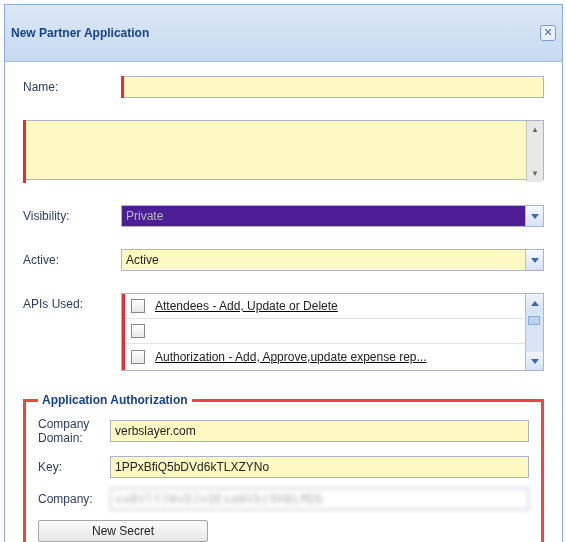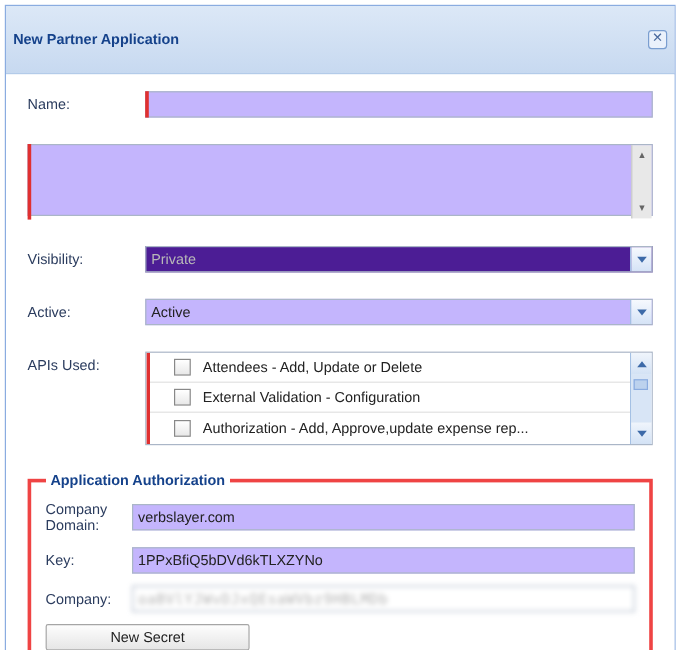--- a/index.html
+++ b/index.html
@@ -59,21 +59,21 @@
   }
   .req-bar {
     position: absolute;
     left: 0; top: 0; bottom: 0;
     width: 3px;
     background: #e03030;
   }
   input.text, textarea.text, .select, .readonly {
     width: 100%;
     border: 1px solid #aab6c7;
-    background: #c4b5fd;
+    background: #fef9c3;
     font: inherit;
     padding: 3px 4px;
     color: #222;
   }
   input.text.with-req, textarea.text.with-req { padding-left: 7px; }
   textarea.text { height: 60px; resize: none; }
   textarea.text::-webkit-scrollbar { width:17px; }
   .tscroll { position:absolute; right:1px; top:1px; bottom:1px; width:17px; background:#e8e8e8; border-left:1px solid #c7c7c7; }
   .tscroll .up, .tscroll .down { height:17px; text-align:center; font-size:9px; color:#666; line-height:17px; }
   .select-wrap { position: relative; }
@@ -102,22 +102,23 @@
   .apis-req {
     position:absolute; left:0; top:0; bottom:0; width:3px; background:#e03030;
   }
   .apis-list {
     position:absolute; left:3px; right:18px; top:0; bottom:0;
     overflow:hidden;
   }
   .api-row {
     display:flex; align-items:center;
     height:25px;
-    padding:0 20px;
+    padding:0 6px;
     border-bottom:1px solid #e2e2e2;
+    text-decoration:underline;
   }
   .api-row:last-child{border-bottom:none;}
   .chk {
     width:14px;height:14px;
     border:1px solid #888;
     background:linear-gradient(#fff,#e8e8e8);
     margin-right:10px;
     cursor:pointer;
   }
   .api-label { color:#222; white-space:nowrap; overflow:hidden; text-overflow:ellipsis; flex:1; }
@@ -237,21 +238,20 @@
       <div class="field-wrap">
         <div class="apis-box">
           <div class="apis-req"></div>
           <div class="apis-list">
             <div class="api-row">
               <div class="chk"></div>
               <div class="api-label">Attendees - Add, Update or Delete</div>
             </div>
             <div class="api-row">
               <div class="chk"></div>
-              <div class="api-label">External Validation - Configuration</div>
             </div>
             <div class="api-row">
               <div class="chk"></div>
               <div class="api-label">Authorization - Add, Approve,update expense rep...</div>
             </div>
           </div>
           <div class="apis-scroll">
             <div class="sbtn">
                 <div class="tri-up"></div>
               </div>

